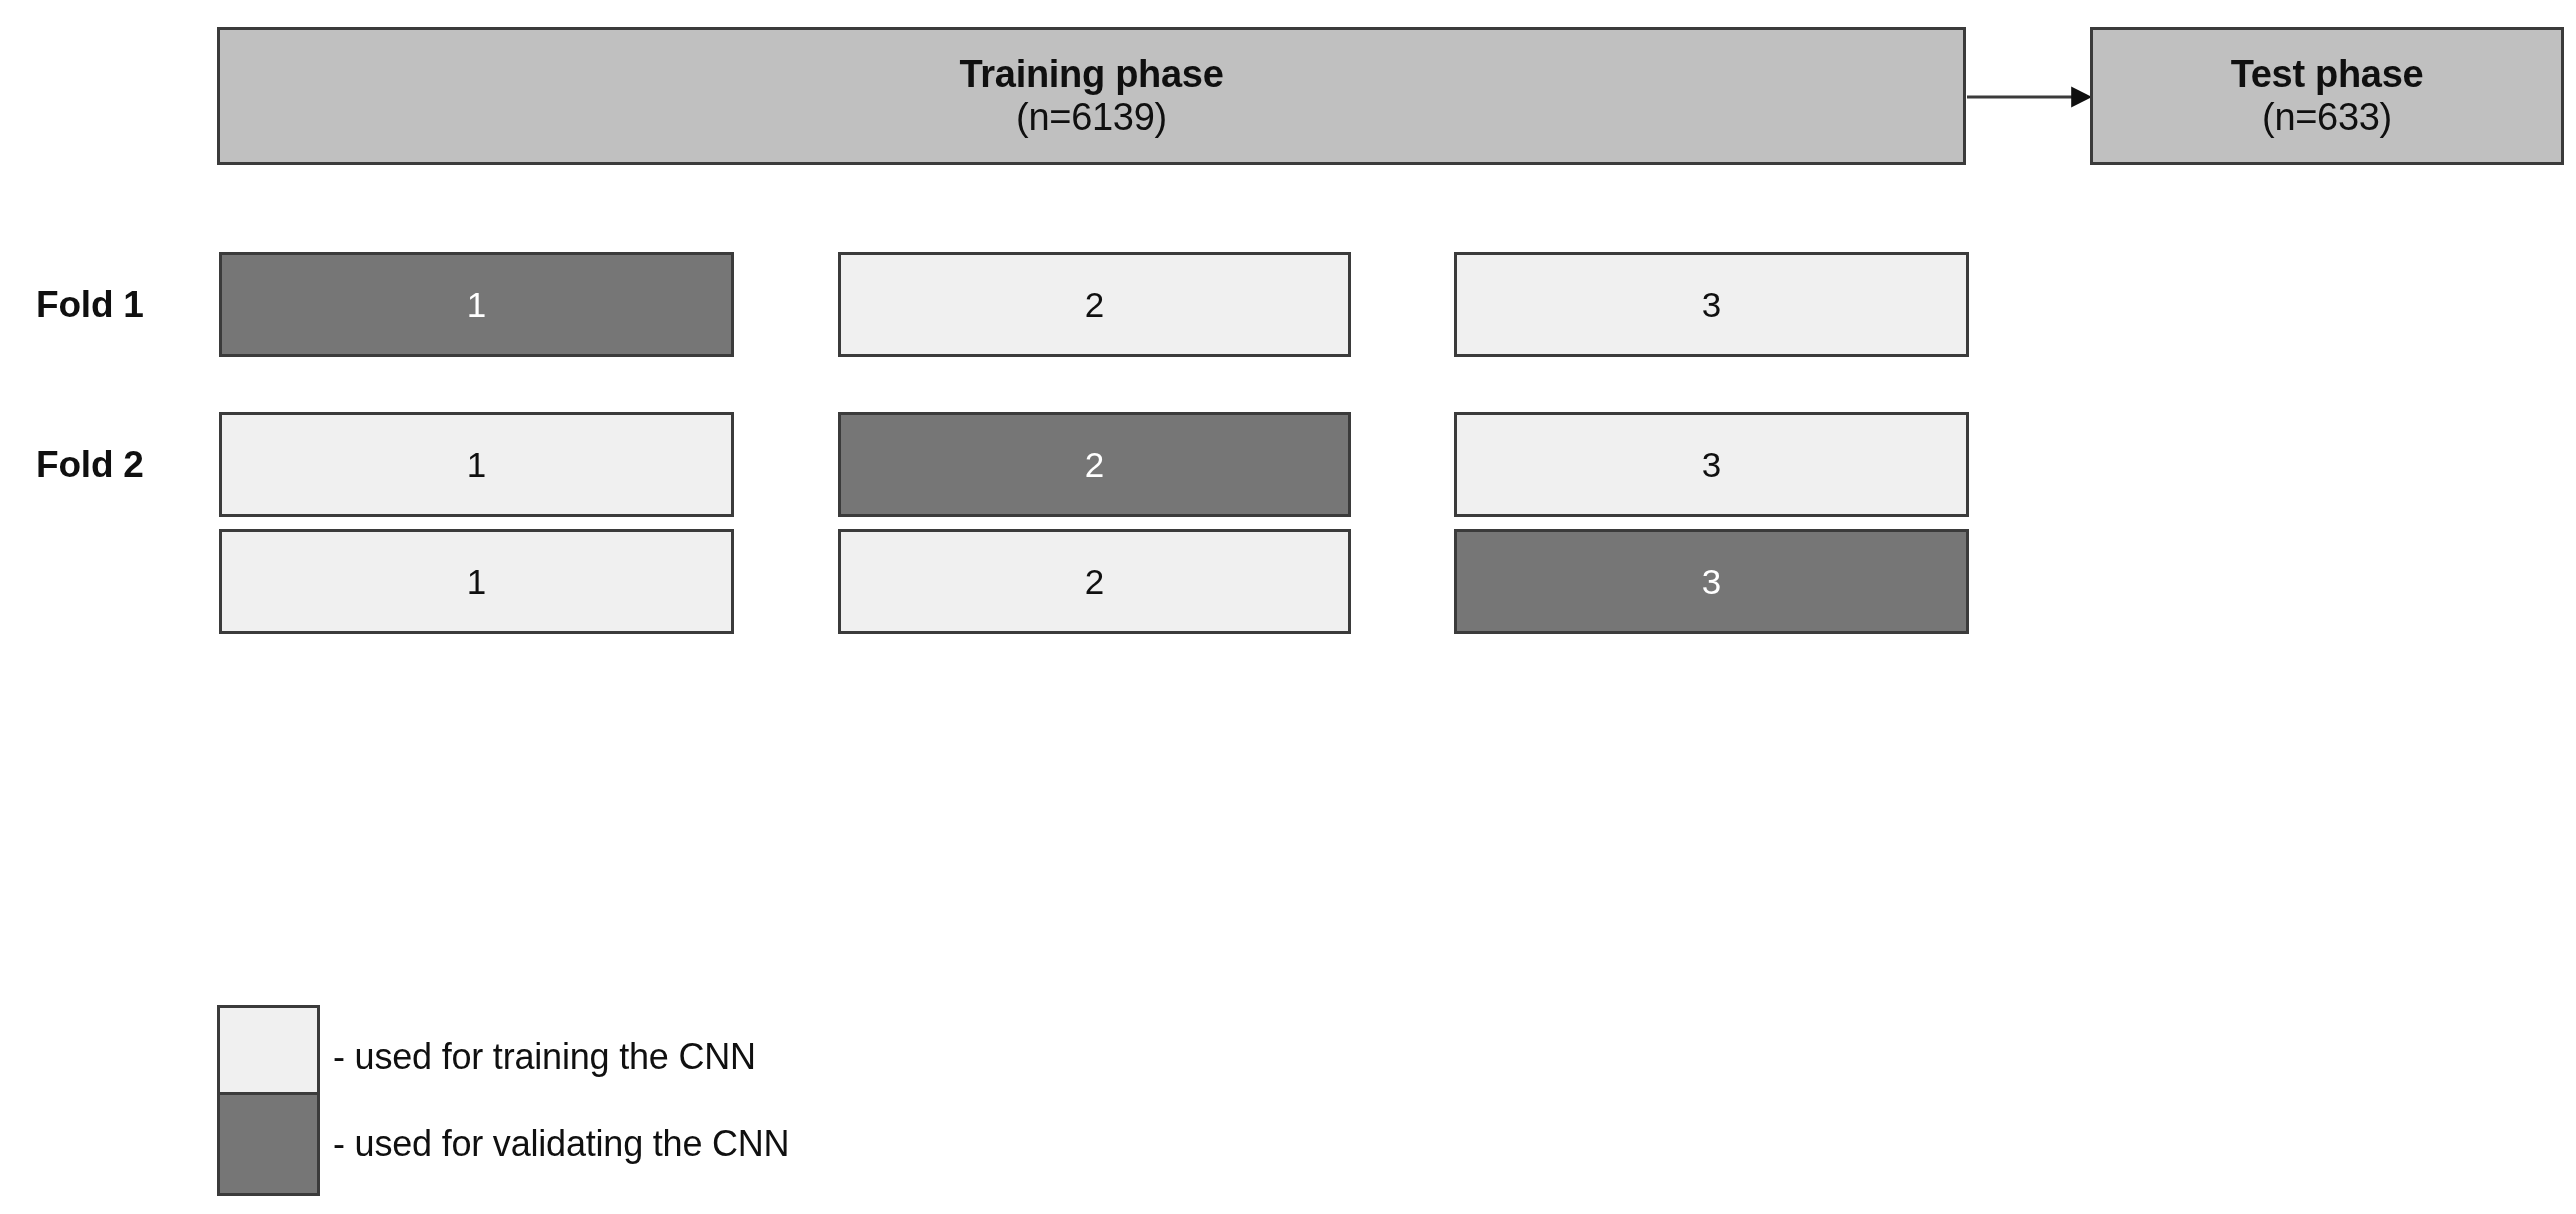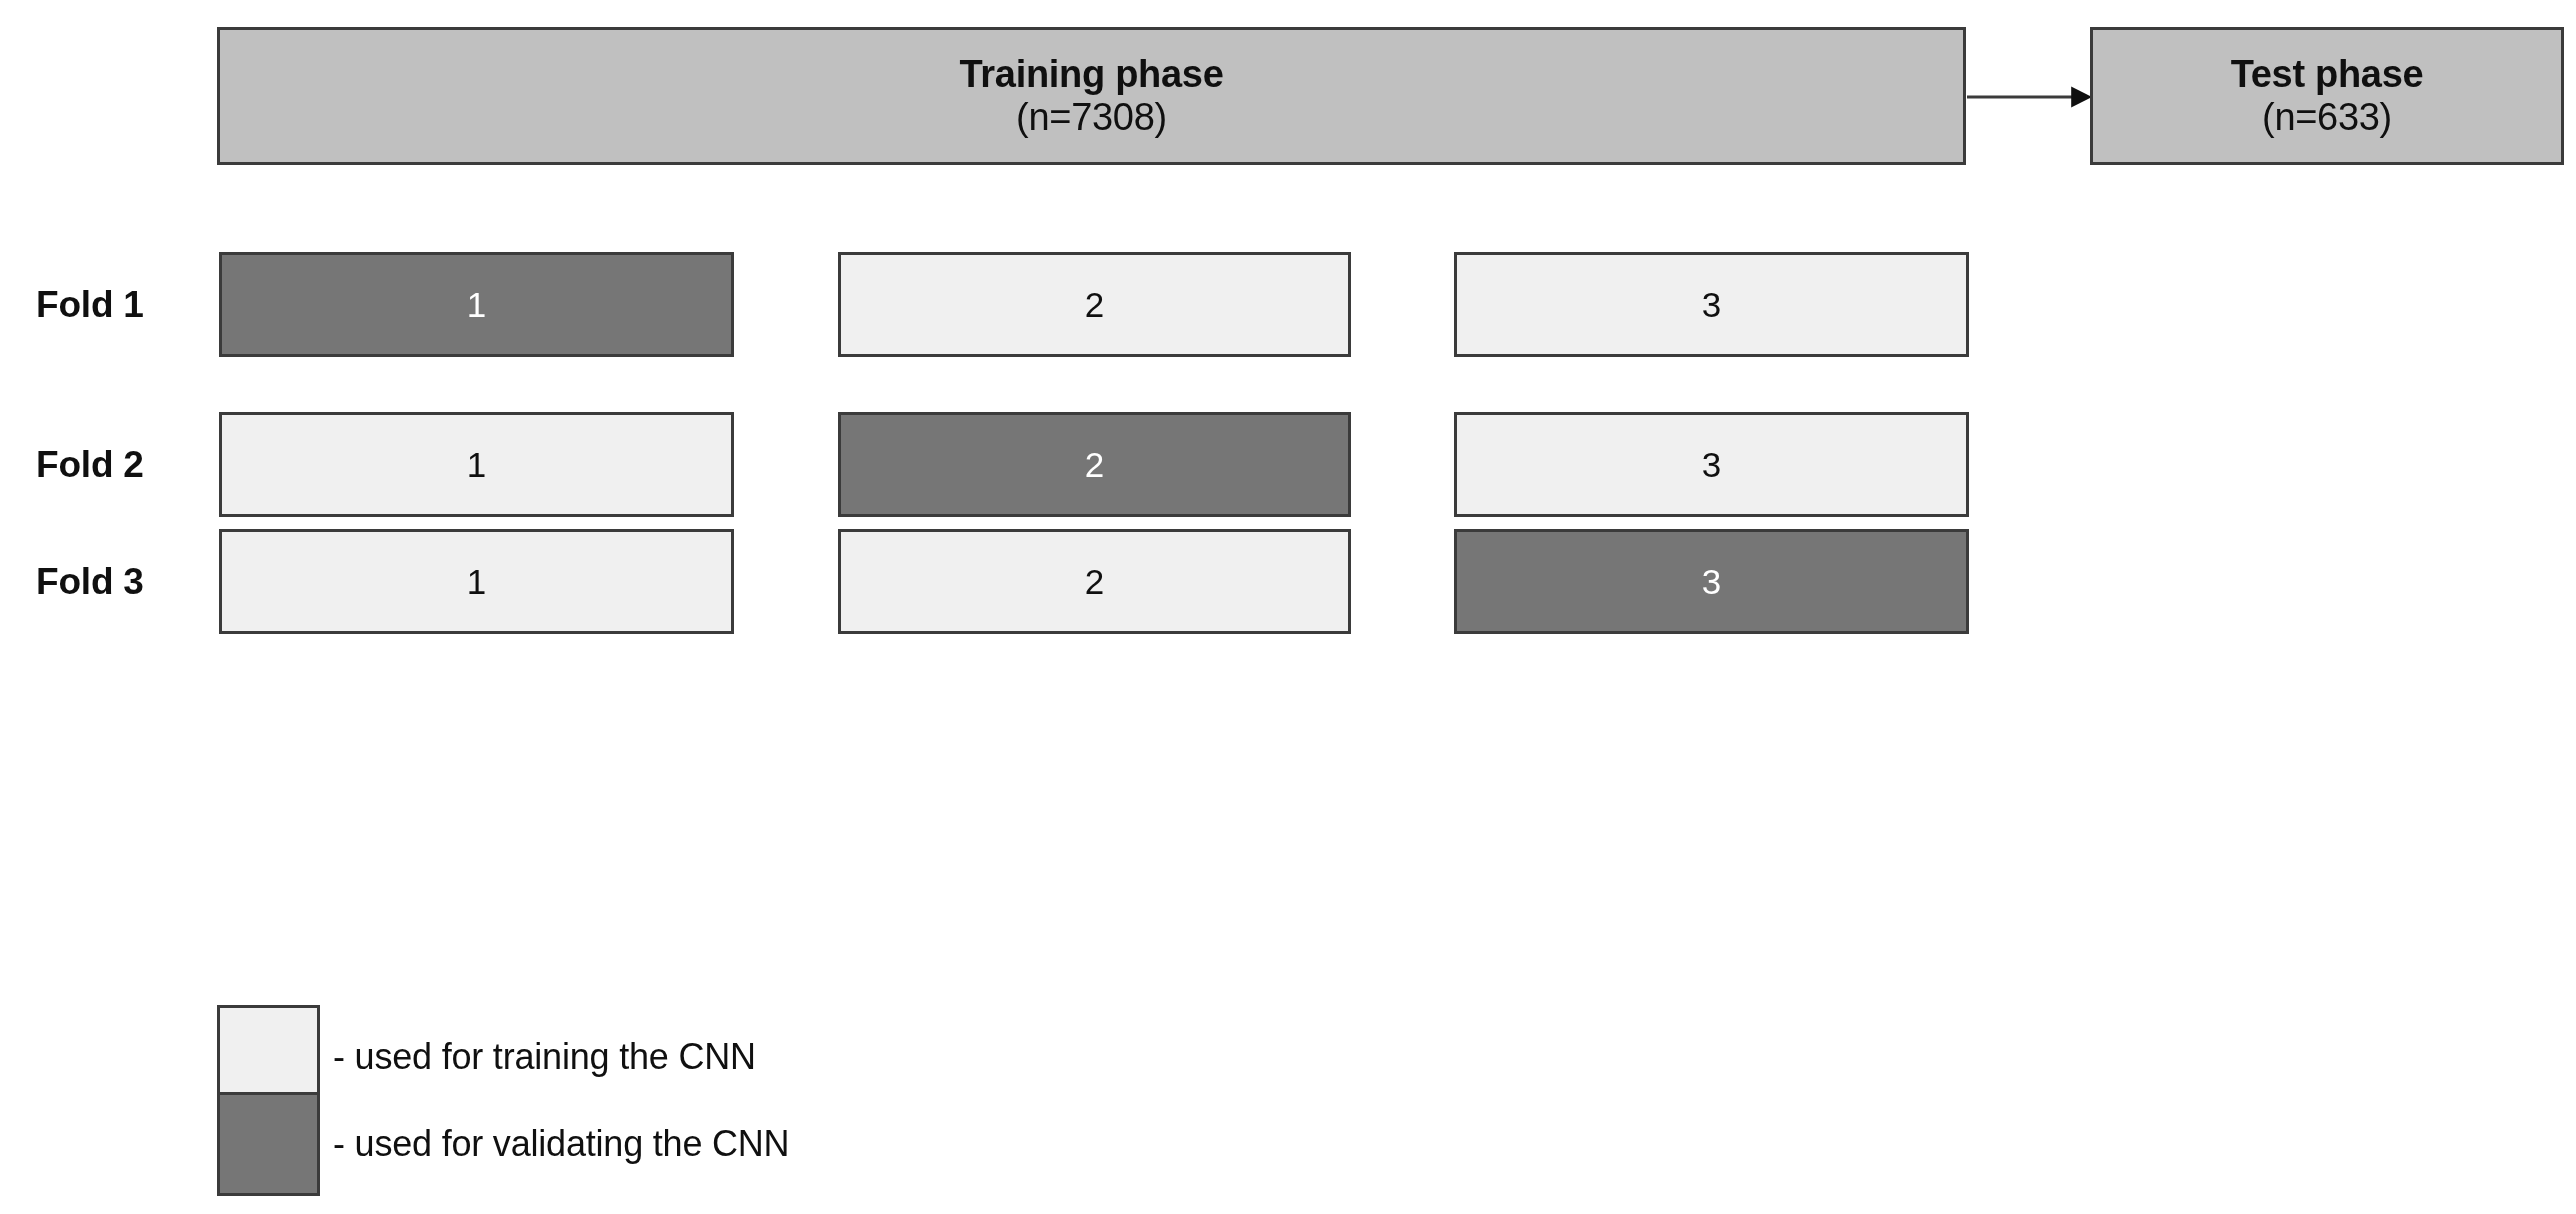--- a/index.html
+++ b/index.html
@@ -125,21 +125,21 @@
     white-space: nowrap;
   }
 </style>
 </head>
 <body>
 
 <div id="canvas">
 
   <div class="phase-box" id="training-phase-box">
     <div class="phase-title">Training phase</div>
-    <div class="phase-count">(n=7308)</div>
+    <div class="phase-count">(n=6139)</div>
   </div>
 
   <div id="phase-arrow">
     <svg width="125" height="26" viewBox="0 0 156 32" aria-hidden="true">
       <line x1="0" y1="16" x2="134" y2="16" stroke="#3b3b3b" stroke-width="4"></line>
       <polygon points="130,3 156,16 130,29" fill="#101010"></polygon>
     </svg>
   </div>
 
   <div class="phase-box" id="test-phase-box">
@@ -155,21 +155,20 @@
   </div>
 
   <div class="fold-row" id="fold-row-1">
     <div class="fold-label">Fold 2</div>
     <div class="fold-cell col-0 train">1</div>
     <div class="fold-cell col-1 validate">2</div>
     <div class="fold-cell col-2 train">3</div>
   </div>
 
   <div class="fold-row" id="fold-row-2">
-    <div class="fold-label">Fold 3</div>
     <div class="fold-cell col-0 train">1</div>
     <div class="fold-cell col-1 train">2</div>
     <div class="fold-cell col-2 validate">3</div>
   </div>
 
   <div class="legend-row" id="legend-row-0">
     <div class="legend-swatch train"></div>
     <div class="legend-text">- used for training the CNN</div>
   </div>
 

